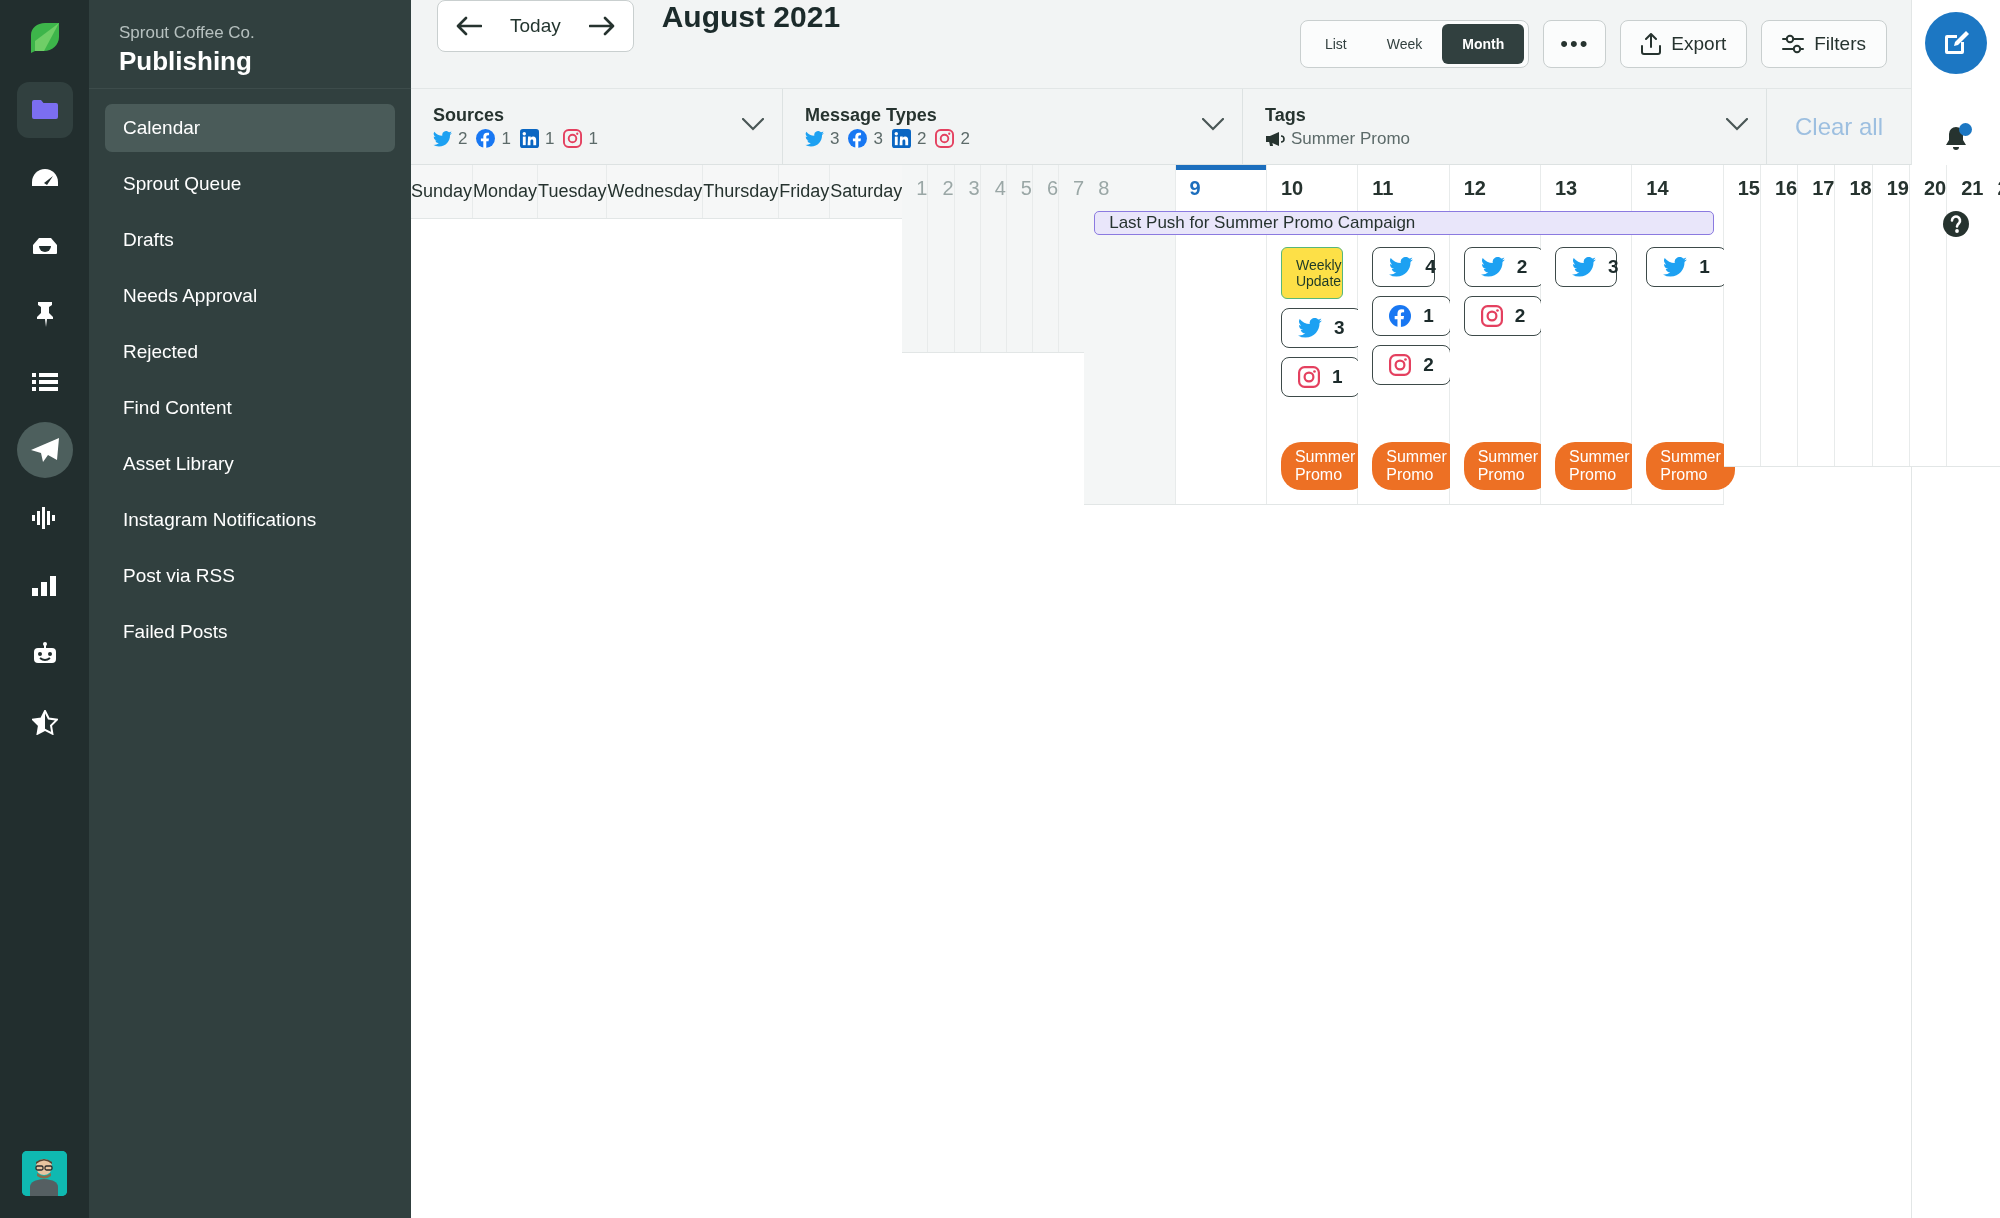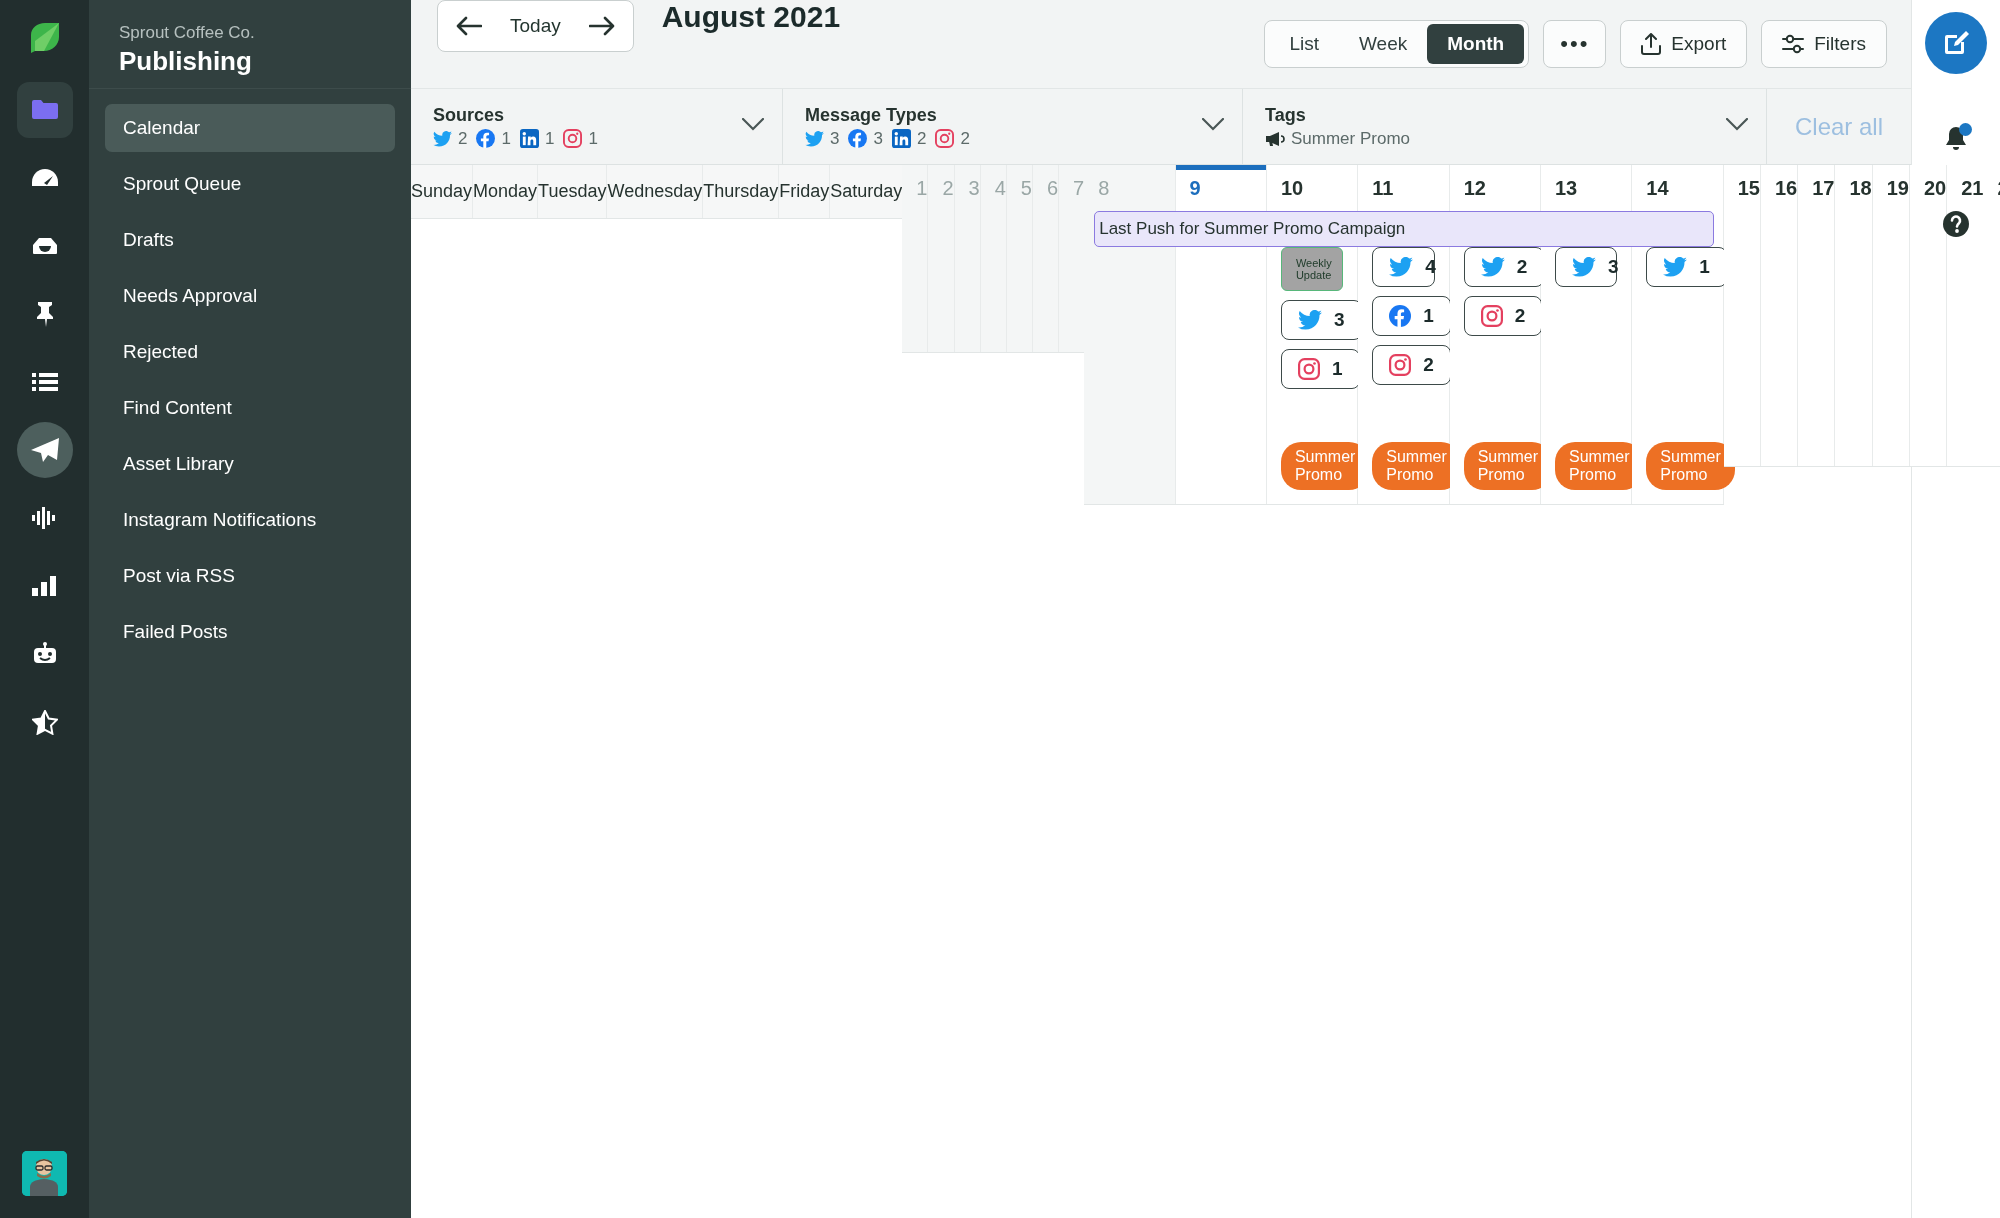--- a/index.html
+++ b/index.html
@@ -68,21 +68,21 @@
   .nav-today { font-size: 19px; color: #23352f; padding: 0 16px; }
   .month-title { font-size: 30px; font-weight: bold; color: #1c2b2b; margin-left: 28px; }
   .top-right { margin-left: auto; display: flex; align-items: center; gap: 14px; }
   .segmented {
     display: flex; align-items: center; height: 48px;
     background: #fbfcfc; border: 1px solid #c9cfcf; border-radius: 8px;
     padding: 4px;
   }
   .seg {
     height: 40px; padding: 0 20px; display: flex; align-items: center;
-    font-size: 19px; color: #32403f; border-radius: 6px;
+    font-size: 14px; color: #32403f; border-radius: 6px;
   }
   .seg.active { background: #31403f; color: #fff; font-weight: bold; }
   .tbtn {
     height: 48px; border: 1px solid #c9cfcf; border-radius: 8px;
     background: #fbfcfc; display: flex; align-items: center; gap: 10px;
     padding: 0 20px; font-size: 19px; color: #26332f;
   }
   .tbtn.icononly { padding: 0 16px; }
   .dots { letter-spacing: 2px; font-size: 22px; line-height: 1; color:#26332f; }
 
@@ -131,29 +131,29 @@
   .day.past { background: #f4f6f6; }
   .daynum { font-size: 20px; color: #26332f; padding: 12px 0 0 14px; font-weight: bold; }
   .day.past .daynum { color: #9aa7a6; font-weight: normal; }
   .day.today .daynum { color: #1c6ebd; font-weight: bold; }
   .today-bar { position: absolute; top: 0; left: 0; right: 0; height: 5px; background: #1c6ebd; }
 
   .day-body { flex: 1 1 auto; padding: 12px 14px 0 14px; display: flex; flex-direction: column; gap: 9px; min-height: 0;}
   .day-foot { padding: 0 14px 14px 14px; }
 
   .campaign-band {
-    position: absolute; left: 10px; right: 10px; top: 46px; height: 36px;
+    position: absolute; left: 10px; right: 10px; top: 46px; height: 24px;
     background: #e9e6fa; border: 1px solid #8b7ae0; border-radius: 5px;
-    display: flex; align-items: center; padding: 0 4px;
+    display: flex; align-items: center; padding: 0 14px;
     font-size: 17px; color: #26332f; z-index: 3;
   }
 
   .badge-update {
-    border: 1px solid #57b77a; background: #a3a3a3; border-radius: 6px;
-    font-size: 11px; color: #1d3a28; padding: 9px 14px; display: inline-block;
+    border: 1px solid #57b77a; background: #fde047; border-radius: 6px;
+    font-size: 14px; color: #1d3a28; padding: 9px 14px; display: inline-block;
     width: 100%;
   }
   .post-pill {
     border: 1px solid #3d4a49; border-radius: 8px; background: #fff;
     display: inline-flex; align-items: center; gap: 12px;
     padding: 8px 16px; font-size: 19px; color: #1c2b2b; font-weight: bold;
     align-self: flex-start;
   }
   .tag-pill {
     display: inline-flex; align-items: center; background: #ed7024;

